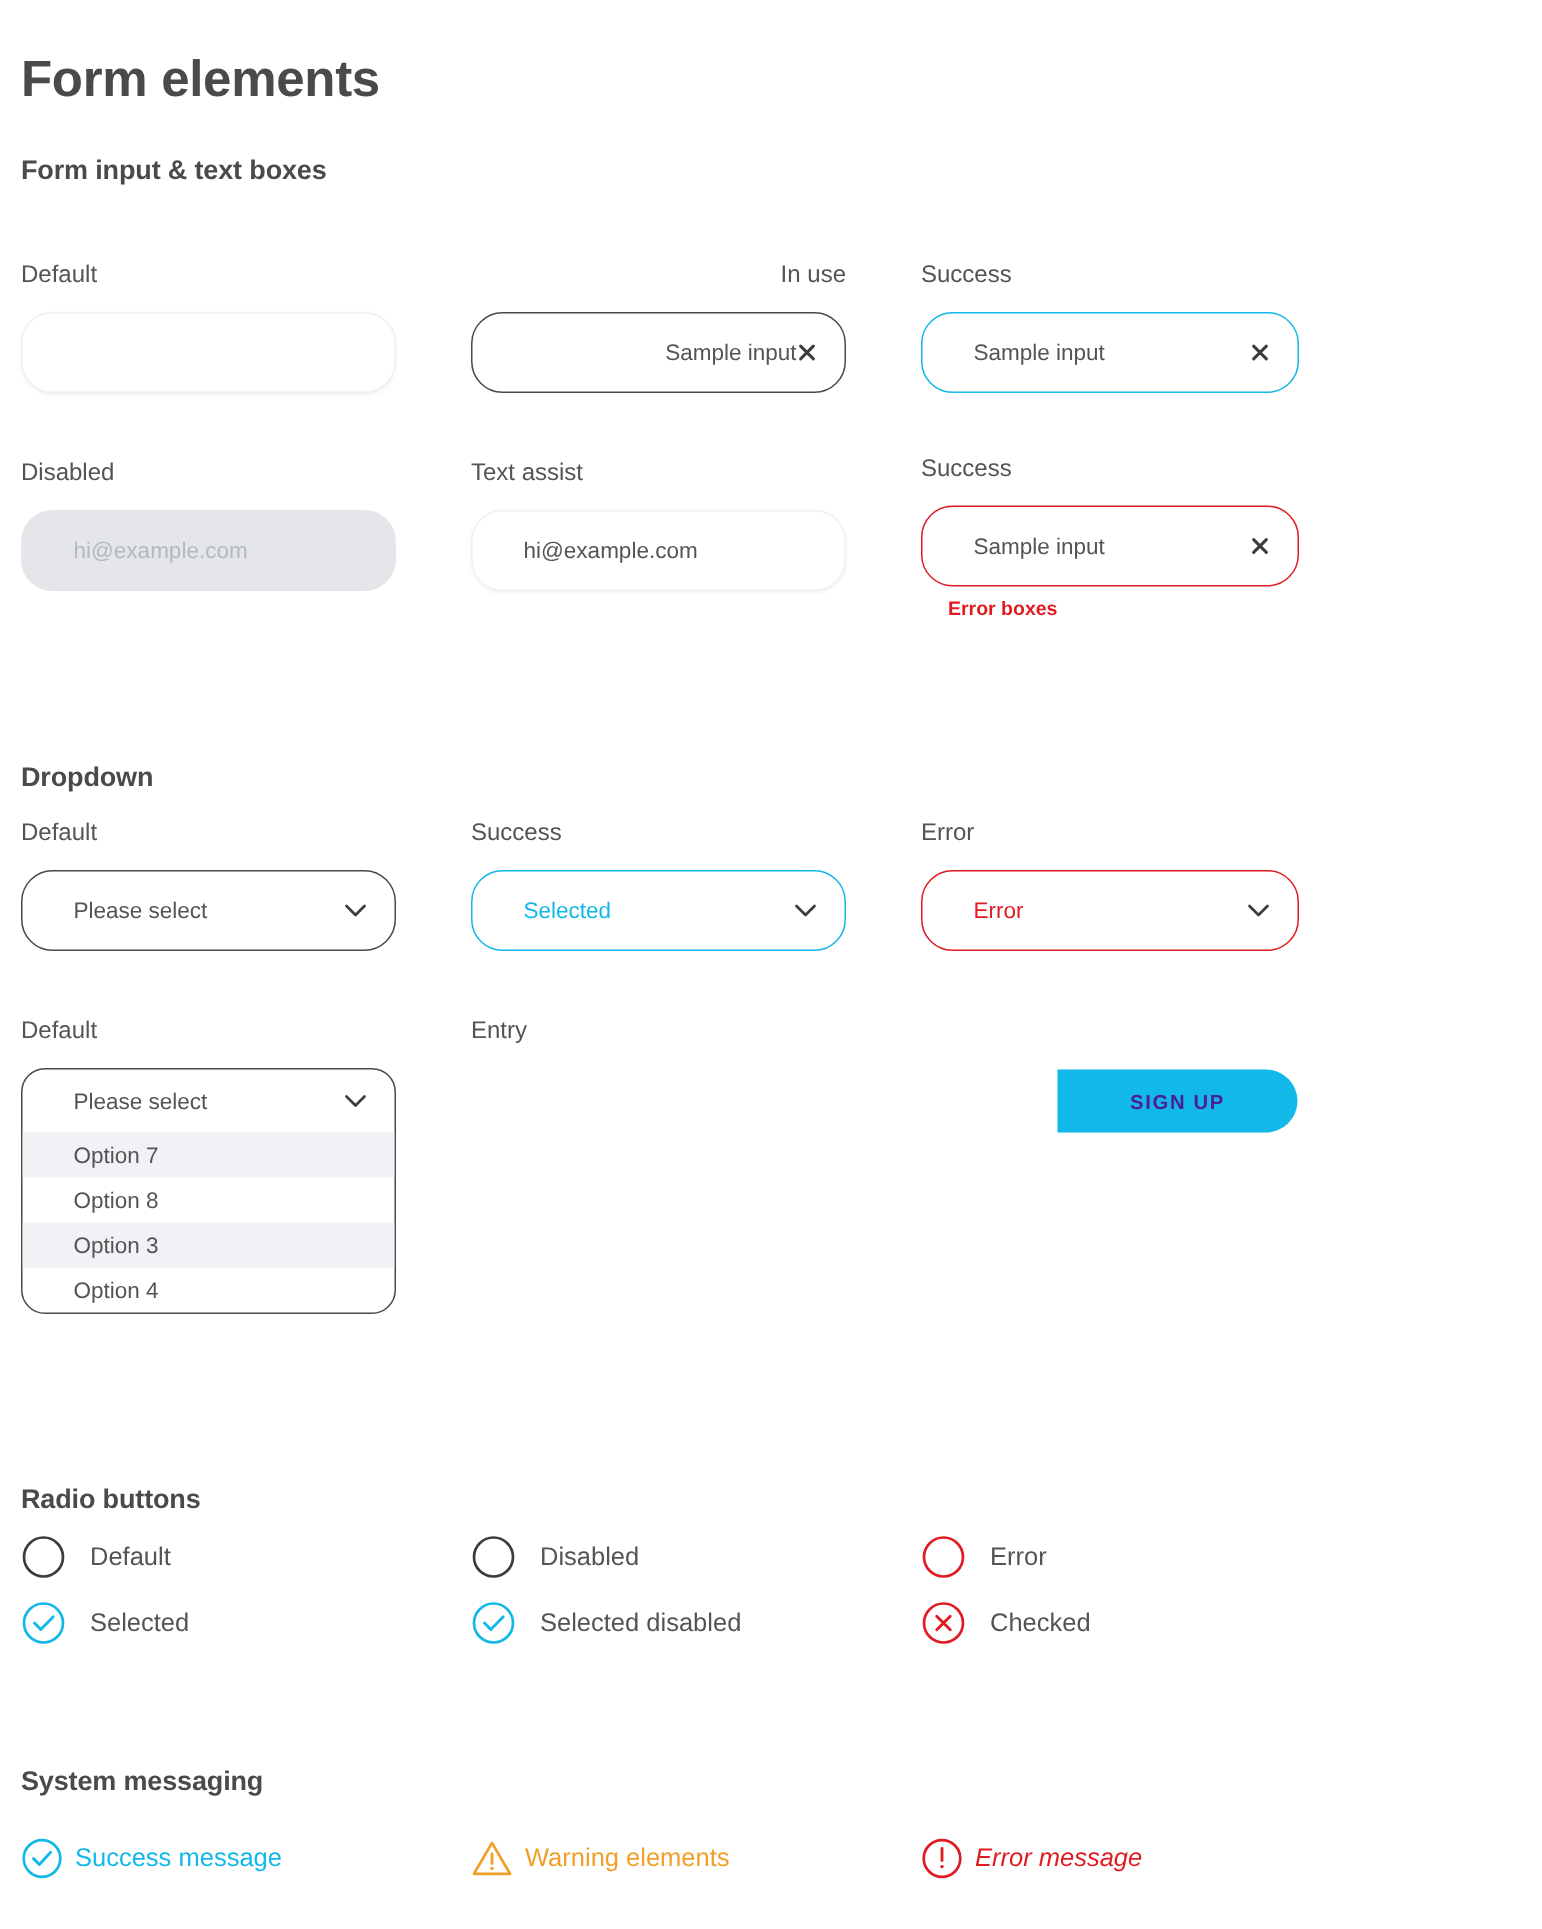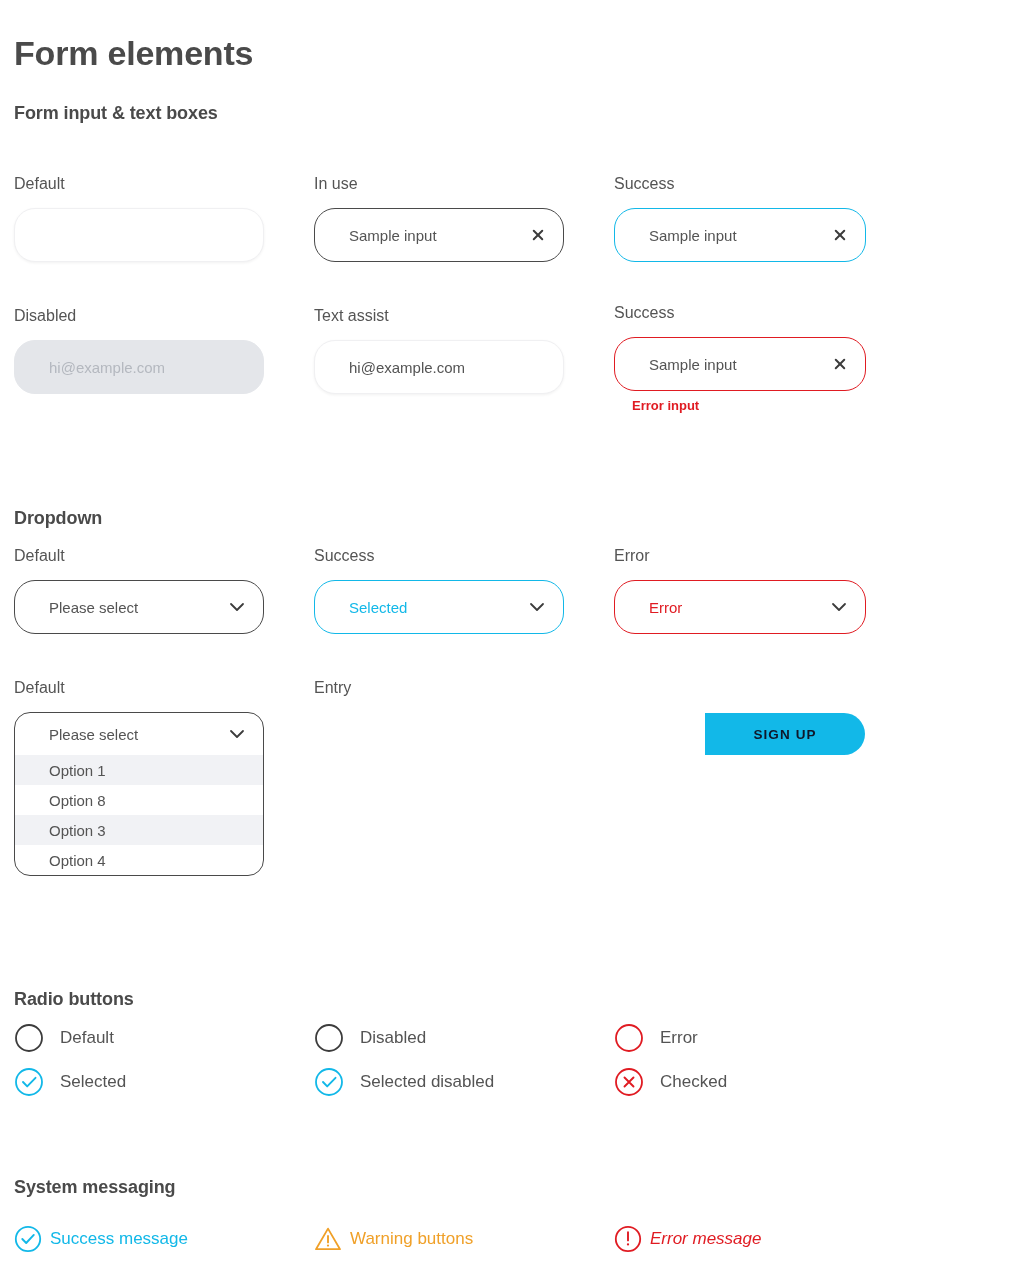--- a/index.html
+++ b/index.html
@@ -109,21 +109,21 @@
   }
   .dd-opt.alt { background: #f1f2f5; }
 
   
   .signup {
     position: absolute; left: 705px; top: 713px;
     width: 160px; height: 42px;
     background: #12b8e8;
     border: none;
     border-radius: 0 21px 21px 0;
-    color: #0f172a;
+    color: #4c1d95;
     font-size: 13.5px; font-weight: bold; letter-spacing: 1.1px;
     font-family: "Liberation Sans", sans-serif;
     cursor: pointer;
     display: flex; align-items: center; justify-content: center;
   }
 
   
   .radio-row { display: flex; align-items: center; margin-bottom: 14px; }
   .radio-row .rlabel {
     font-size: 17px; color: #545454; margin-left: 16px; white-space: nowrap;
@@ -149,21 +149,21 @@
 
   <div class="h2 inputs">Form input &amp; text boxes</div>
 
   <div class="col c1" style="top:175px;">
     <div class="flabel">Default</div>
     <div class="pill soft empty">
       <span class="txt"></span>
     </div>
   </div>
 
-  <div class="col c2" style="top:175px;">
+  <div class="col c2" style="top:175px;text-align:right;">
     <div class="flabel">In use</div>
     <div class="pill dark">
       <span class="txt">Sample input</span>
       <span class="x-icon"></span>
     </div>
   </div>
 
   <div class="col c3" style="top:175px;">
     <div class="flabel">Success</div>
     <div class="pill cyan">
@@ -185,21 +185,21 @@
       <span class="txt">hi@example.com</span>
     </div>
   </div>
 
   <div class="col c3" style="top:304px;">
     <div class="flabel">Success</div>
     <div class="pill red">
       <span class="txt">Sample input</span>
       <span class="x-icon"></span>
     </div>
-    <div class="errtext">Error input</div>
+    <div class="errtext">Error boxes</div>
   </div>
 
   <div class="h2 dropdown">Dropdown</div>
 
   <div class="col c1" style="top:547px;">
     <div class="flabel">Default</div>
     <div class="pill dark">
       <span class="txt">Please select</span>
       <span class="chev">
         <svg width="16" height="16" viewBox="0 0 16 16">
@@ -237,21 +237,21 @@
     <div class="flabel">Default</div>
     <div class="dd-open">
       <div class="dd-head">
         <span class="txt">Please select</span>
         <span class="chev">
           <svg width="16" height="16" viewBox="0 0 16 16">
               <path d="M2 5 L8 11 L14 5" fill="none" stroke="#3c3c3c" stroke-width="1.8" stroke-linecap="round" stroke-linejoin="round"></path>
             </svg>
         </span>
       </div>
-      <div class="dd-opt alt">Option 1</div>
+      <div class="dd-opt alt">Option 7</div>
       <div class="dd-opt">Option 8</div>
       <div class="dd-opt alt">Option 3</div>
       <div class="dd-opt">Option 4</div>
     </div>
   </div>
 
   <div class="col c2" style="top:679px;">
     <div class="flabel">Entry</div>
   </div>
 
@@ -335,21 +335,21 @@
 
   <div class="col c2" style="top:1225px;">
     <div class="msg-row">
       <span class="mbox">
         <svg width="28" height="28" viewBox="0 0 28 28">
           <path d="M14 3.6 L26 24.2 L2 24.2 Z" fill="none" stroke="#f0a028" stroke-width="1.8" stroke-linejoin="round"></path>
           <path d="M14 11 L14 17.4" fill="none" stroke="#f0a028" stroke-width="1.9" stroke-linecap="round"></path>
           <circle cx="14" cy="20.6" r="1.1" fill="#f0a028"></circle>
         </svg>
       </span>
-      <span class="mlabel m-warning">Warning buttons</span>
+      <span class="mlabel m-warning">Warning elements</span>
     </div>
   </div>
 
   <div class="col c3" style="top:1225px;">
     <div class="msg-row">
       <span class="mbox">
         <svg width="28" height="28" viewBox="0 0 28 28">
           <circle cx="14" cy="14" r="12.2" fill="none" stroke="#e01b22" stroke-width="1.8"></circle>
           <path d="M14 7.2 L14 15.4" fill="none" stroke="#e01b22" stroke-width="1.9" stroke-linecap="round"></path>
           <circle cx="14" cy="19.4" r="1.15" fill="#e01b22"></circle>

